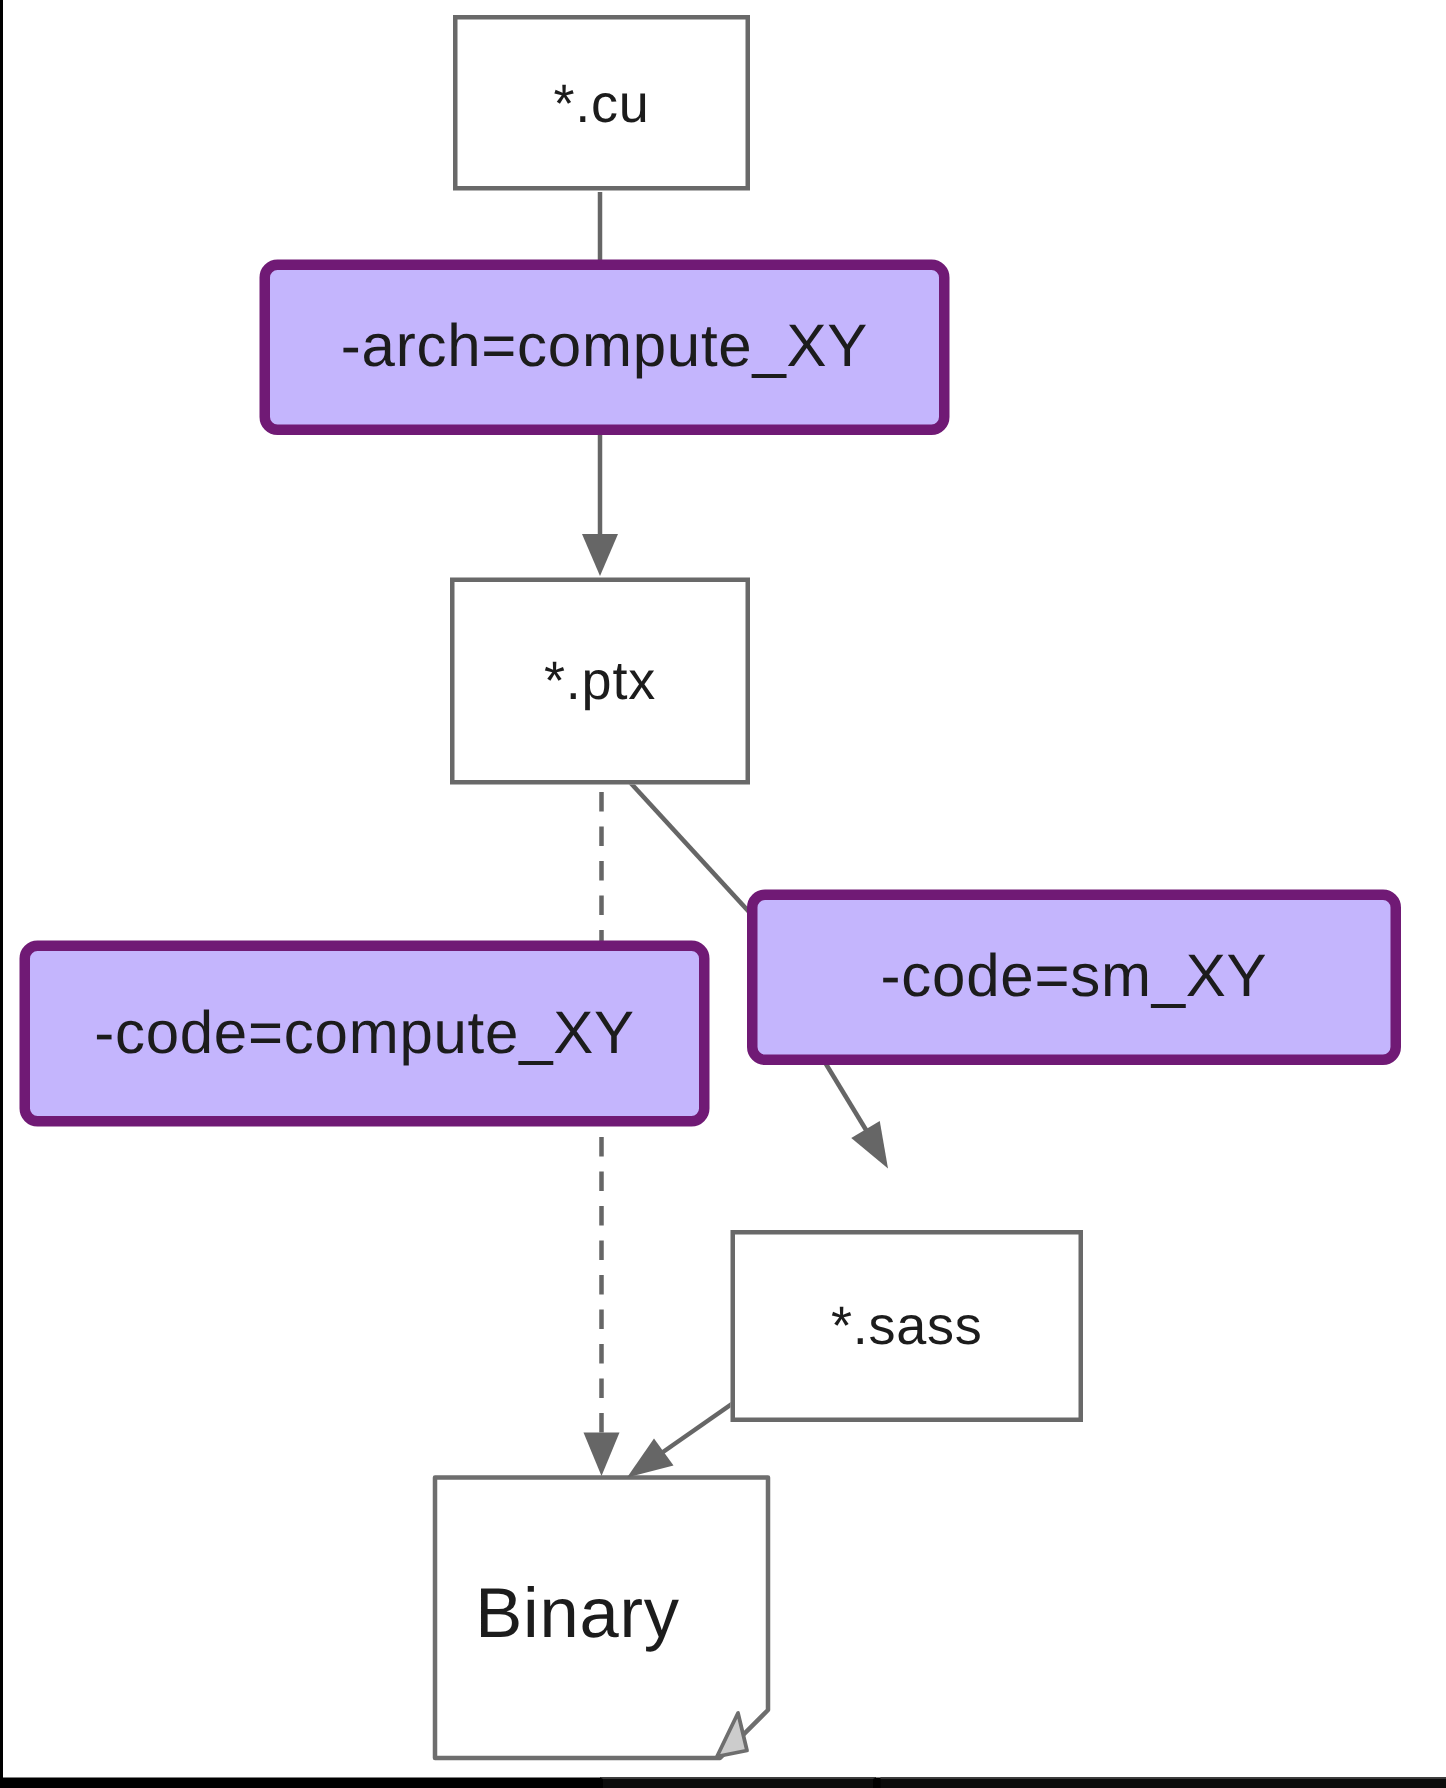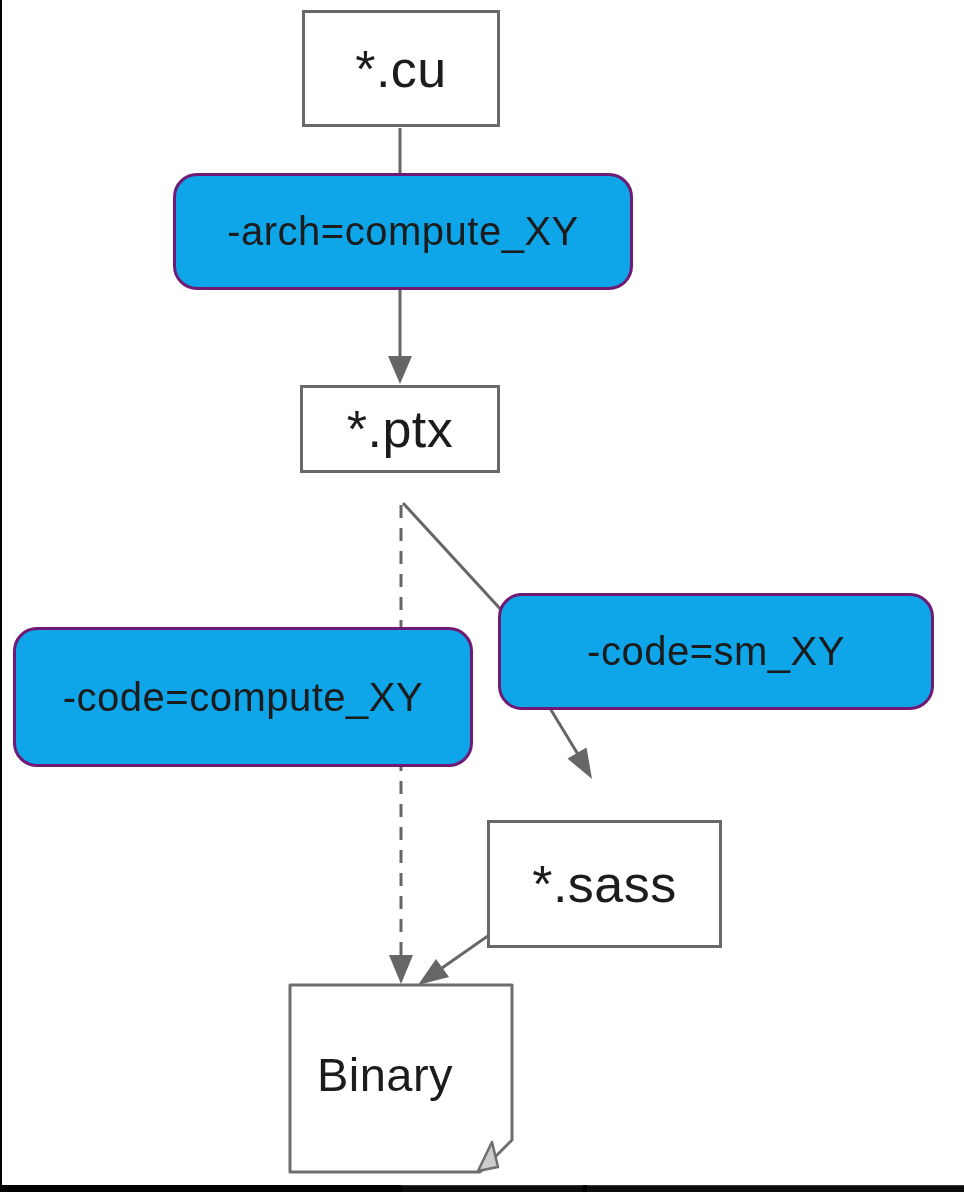--- a/index.html
+++ b/index.html
@@ -5,29 +5,29 @@
   html,body{margin:0;padding:0;background:#ffffff;}
   .stage{
     position:relative;width:964px;height:1192px;background:#ffffff;overflow:hidden;
     font-family:"Liberation Sans", sans-serif;color:#1c1c1c;
   }
   .left-edge{position:absolute;left:0;top:0;width:2px;height:1192px;background:#000;}
   svg.edge-layer{position:absolute;left:0;top:0;width:964px;height:1192px;}
   .node{
     position:absolute;display:flex;align-items:center;justify-content:center;
     box-sizing:border-box;background:#fff;border:3px solid #696969;
-    font-size:52px;letter-spacing:0.5px;white-space:nowrap;
+    font-size:36px;letter-spacing:0.5px;white-space:nowrap;
   }
   .pill{
-    background:#0ea5e9;border:3px solid #701a75;border-radius:24px;font-size:40px;
+    background:#c4b5fd;border:7px solid #701a75;border-radius:12px;font-size:40px;
   }
   #node-cu{left:302px;top:10px;width:198px;height:117px;}
   #node-arch{left:173px;top:173px;width:460px;height:117px;}
-  #node-ptx{left:300px;top:385px;width:200px;height:88px;}
-  #node-code-compute{left:13px;top:627px;width:460px;height:140px;}
+  #node-ptx{left:300px;top:385px;width:200px;height:138px;}
+  #node-code-compute{left:13px;top:627px;width:460px;height:124px;}
   #node-code-sm{left:498px;top:593px;width:436px;height:117px;}
   #node-sass{left:487px;top:780px;width:235px;height:128px;margin-top:40px;}
   .binary-label{
     position:absolute;left:290px;top:985px;width:190px;height:178px;
     display:flex;align-items:center;justify-content:center;
     font-size:47px;letter-spacing:0.5px;
   }
   .bottom-bar{position:absolute;left:0;top:1185px;width:964px;height:7px;background:#000;}
   .bar-seg{position:absolute;top:0;height:7px;background:#0c0c0c;border-top:1px solid #3a3a3a;box-sizing:border-box;}
   #bar-seg-mid{left:400px;width:184px;border-left:2px solid #000;border-right:2px solid #000;}

